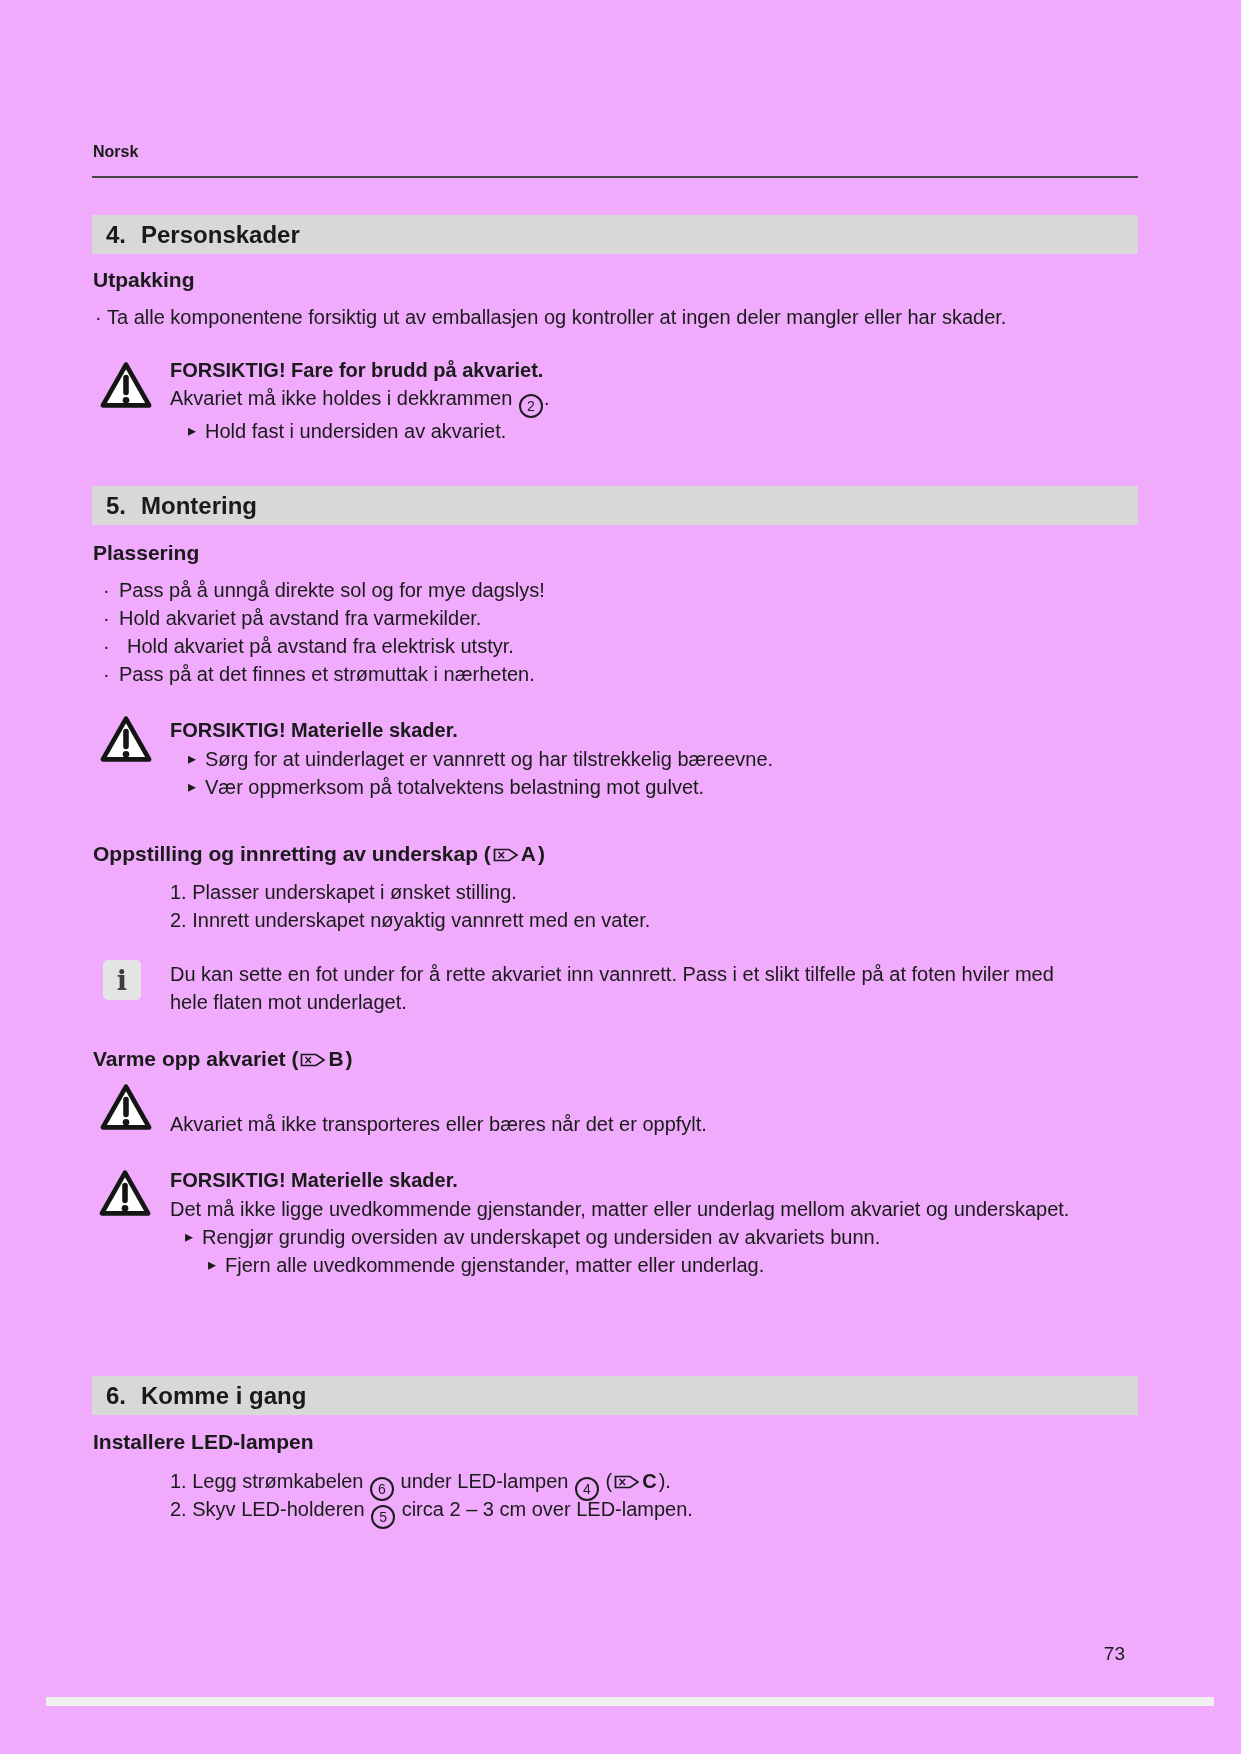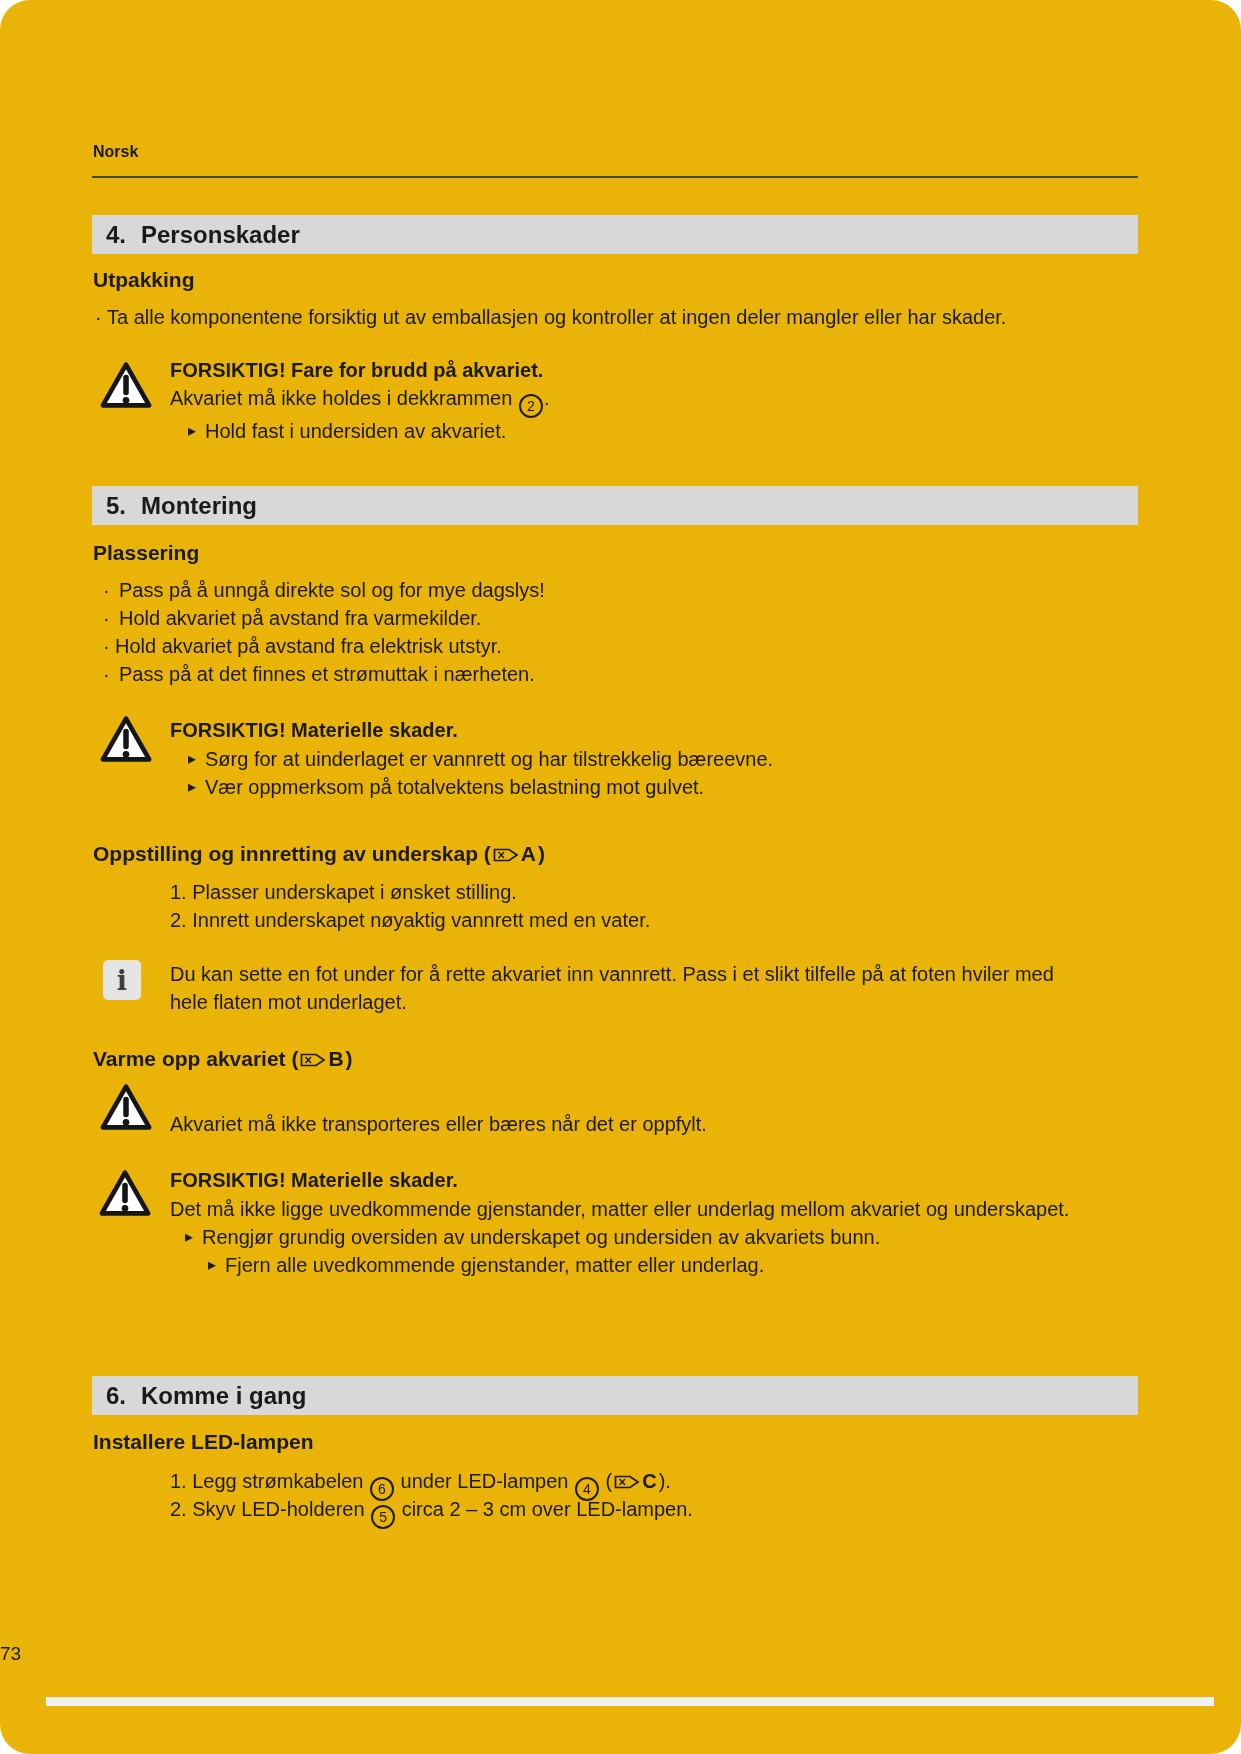--- a/index.html
+++ b/index.html
@@ -1,18 +1,18 @@
 <!DOCTYPE html>
 <html><head>
 <meta charset="utf-8">
 <style>
   html,body{margin:0;padding:0;background:#ffffff;}
   .page{
-    position:relative;width:1241px;height:1754px;background:#eab308;
-    font-family:"Liberation Sans","DejaVu Sans",sans-serif;color:#1a1a1a;overflow:hidden;border-radius:30px;
+    position:relative;width:1241px;height:1754px;background:#f0abfc;
+    font-family:"Liberation Sans","DejaVu Sans",sans-serif;color:#1a1a1a;overflow:hidden;
   }
   .abs{position:absolute;white-space:nowrap;}
   .body-text{font-size:20px;line-height:28px;}
   .bold{font-weight:700;}
   .label-sm{font-size:16px;line-height:20px;font-weight:700;}
   .hline{height:2px;background:#474747;}
   .bar{
     position:absolute;left:92px;width:1046px;height:39px;background:#d8d8d8;
     display:flex;align-items:center;box-sizing:border-box;padding-left:14px;
     font-size:24px;font-weight:700;
@@ -82,21 +82,21 @@
   <div class="abs body-text flexrow" style="left:103px;top:576px">
     <span class="dot">·</span>
     <span style="margin-left:4px">Pass på å unngå direkte sol og for mye dagslys!</span>
   </div>
   <div class="abs body-text flexrow" style="left:103px;top:604px">
     <span class="dot">·</span>
     <span style="margin-left:4px">Hold akvariet på avstand fra varmekilder.</span>
   </div>
   <div class="abs body-text flexrow" style="left:103px;top:632px">
     <span class="dot">·</span>
-    <span style="margin-left:0">Hold akvariet på avstand fra elektrisk utstyr.</span>
+    <span style="margin-left:12px">Hold akvariet på avstand fra elektrisk utstyr.</span>
   </div>
   <div class="abs body-text flexrow" style="left:103px;top:660px">
     <span class="dot">·</span>
     <span style="margin-left:4px">Pass på at det finnes et strømuttak i nærheten.</span>
   </div>
 
   <svg class="tri" style="left:98px;top:714px" width="56" height="50" viewBox="0 0 60 54">
     <path d="M30 5 L55 49 L5 49 Z" fill="#ffffff" stroke="#151515" stroke-width="5" stroke-linejoin="round"></path>
     <line x1="30" y1="19" x2="30" y2="35" stroke="#151515" stroke-width="6" stroke-linecap="round"></line>
     <circle cx="30" cy="43.5" r="3.6" fill="#151515"></circle>
@@ -156,16 +156,16 @@
     <span>Komme i gang</span>
   </div>
 
   <div class="abs subhead" style="left:93px;top:1428px">Installere LED-lampen</div>
   <div class="abs body-text" style="left:170px;top:1467px">1. Legg strømkabelen <span class="circ">6</span> under LED-lampen <span class="circ">4</span> (<span class="figref"><svg width="26" height="16" viewBox="0 0 26 16" aria-hidden="true">
           <path d="M1.5 2.5 H16 L24 8 L16 13.5 H1.5 Z" fill="none" stroke="#1a1a1a" stroke-width="1.7"></path>
           <path d="M5.5 5 L11 11 M11 5 L5.5 11" stroke="#1a1a1a" stroke-width="1.4"></path>
         </svg><b>C</b></span>).</div>
   <div class="abs body-text" style="left:170px;top:1495px">2. Skyv LED-holderen <span class="circ">5</span> circa 2 – 3 cm over LED-lampen.</div>
 
-  <div class="abs pagenum" style="left:0;top:1642px;width:1109px;text-align:left">73</div>
+  <div class="abs pagenum" style="left:16px;top:1642px;width:1109px;text-align:right">73</div>
   <div class="strip" style="left:46px;top:1697px;width:1168px;height:9px"></div>
 
 </div>
 
 </body></html>

